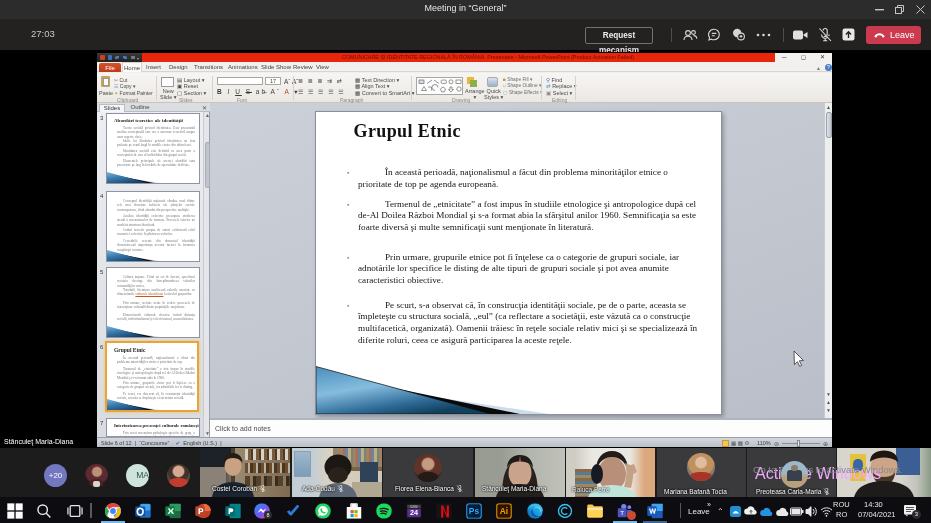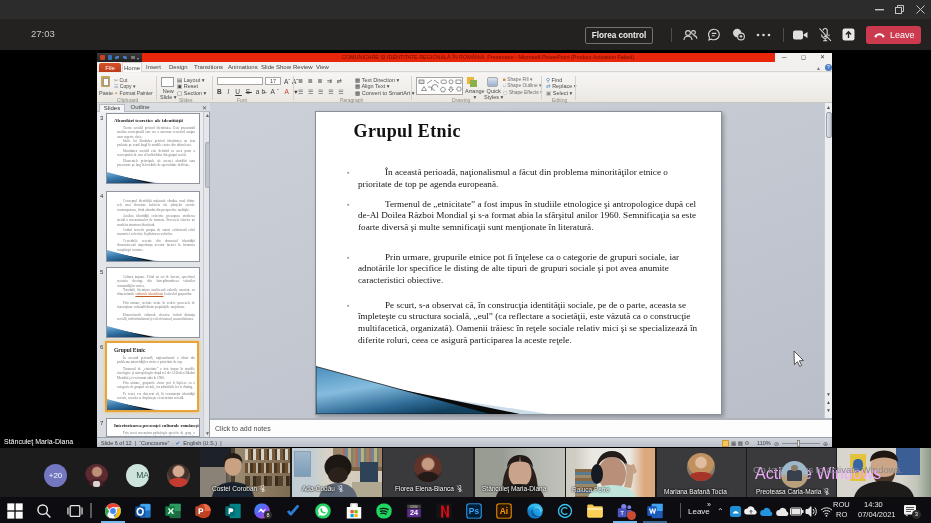--- a/index.html
+++ b/index.html
@@ -28,35 +28,36 @@
     color:#76797e; text-align:justify; text-indent:6px; }
   .spara { left:42px; width:345px; font-size:9.2px; line-height:11.7px; color:#161616; white-space:nowrap; }
   .sbul { position:absolute; left:-11px; top:1px; font-size:7px; color:#8298b2; }
   .ind { display:inline-block; width:27px; }
 </style>
 </head>
 <body>
 <div id="root">
 
   <div class="abs" id="tbar">
+    <div class="abs title">Meeting in “General”</div>
     <svg class="abs" style="left:875px; top:9px;" width="9" height="2" viewBox="0 0 9 2">
         <rect width="9" height="1.4" fill="#c4c4c4"></rect>
       </svg>
     <svg class="abs" style="left:895px; top:5px;" width="9" height="9" viewBox="0 0 9 9" fill="none" stroke="#c4c4c4" stroke-width="1">
       <rect x="0.5" y="2.5" width="6" height="6"></rect>
         <path d="M2.5 2.5v-2h6v6h-2"></path>
     </svg>
     <svg class="abs" style="left:916px; top:5px;" width="9" height="9" viewBox="0 0 9 9" stroke="#c4c4c4" stroke-width="1">
         <path d="M0.5 0.5l8 8M8.5 0.5l-8 8"></path>
       </svg>
   </div>
 
   <div class="abs" id="toolbar">
     <div class="abs" style="left:31px; top:9px; font-size:9.5px; color:#c9c9c9;">27:03</div>
-    <div class="abs" style="left:585px; top:8px; width:68px; height:17px; border:1px solid #717171; border-radius:2px; color:#ededed; font-size:8.2px; font-weight:600; text-align:center; line-height:15px;">Florea control</div>
+    <div class="abs" style="left:585px; top:8px; width:68px; height:17px; border:1px solid #717171; border-radius:2px; color:#ededed; font-size:8.2px; font-weight:600; text-align:center; line-height:15px;">Request mecanism</div>
     <div class="abs" style="left:671px; top:9px; width:1px; height:14px; background:#4d4d4d;"></div>
     <svg class="abs" style="left:682px; top:8px;" width="16" height="16" viewBox="0 0 16 16" fill="none" stroke="#d5d5d5" stroke-width="1.1">
       <circle cx="6" cy="6" r="2.4"></circle>
         <path d="M2 13c0-2.2 1.8-3.7 4-3.7s4 1.5 4 3.7"></path>
         <circle cx="11.5" cy="5.5" r="1.9"></circle>
         <path d="M11.5 8.6c1.9 0 3.3 1.4 3.3 3.1"></path>
     </svg>
     <svg class="abs" style="left:706px; top:8px;" width="16" height="16" viewBox="0 0 16 16" fill="none" stroke="#d5d5d5" stroke-width="1.1">
       <path d="M8 2.2a5.3 5.3 0 0 1 0 10.6c-.9 0-1.8-.2-2.5-.6l-2.6.8.7-2.4a5.3 5.3 0 0 1 4.4-8.4z"></path>
       <path d="M5.8 6.4h4.6M5.8 8.7h3"></path>

